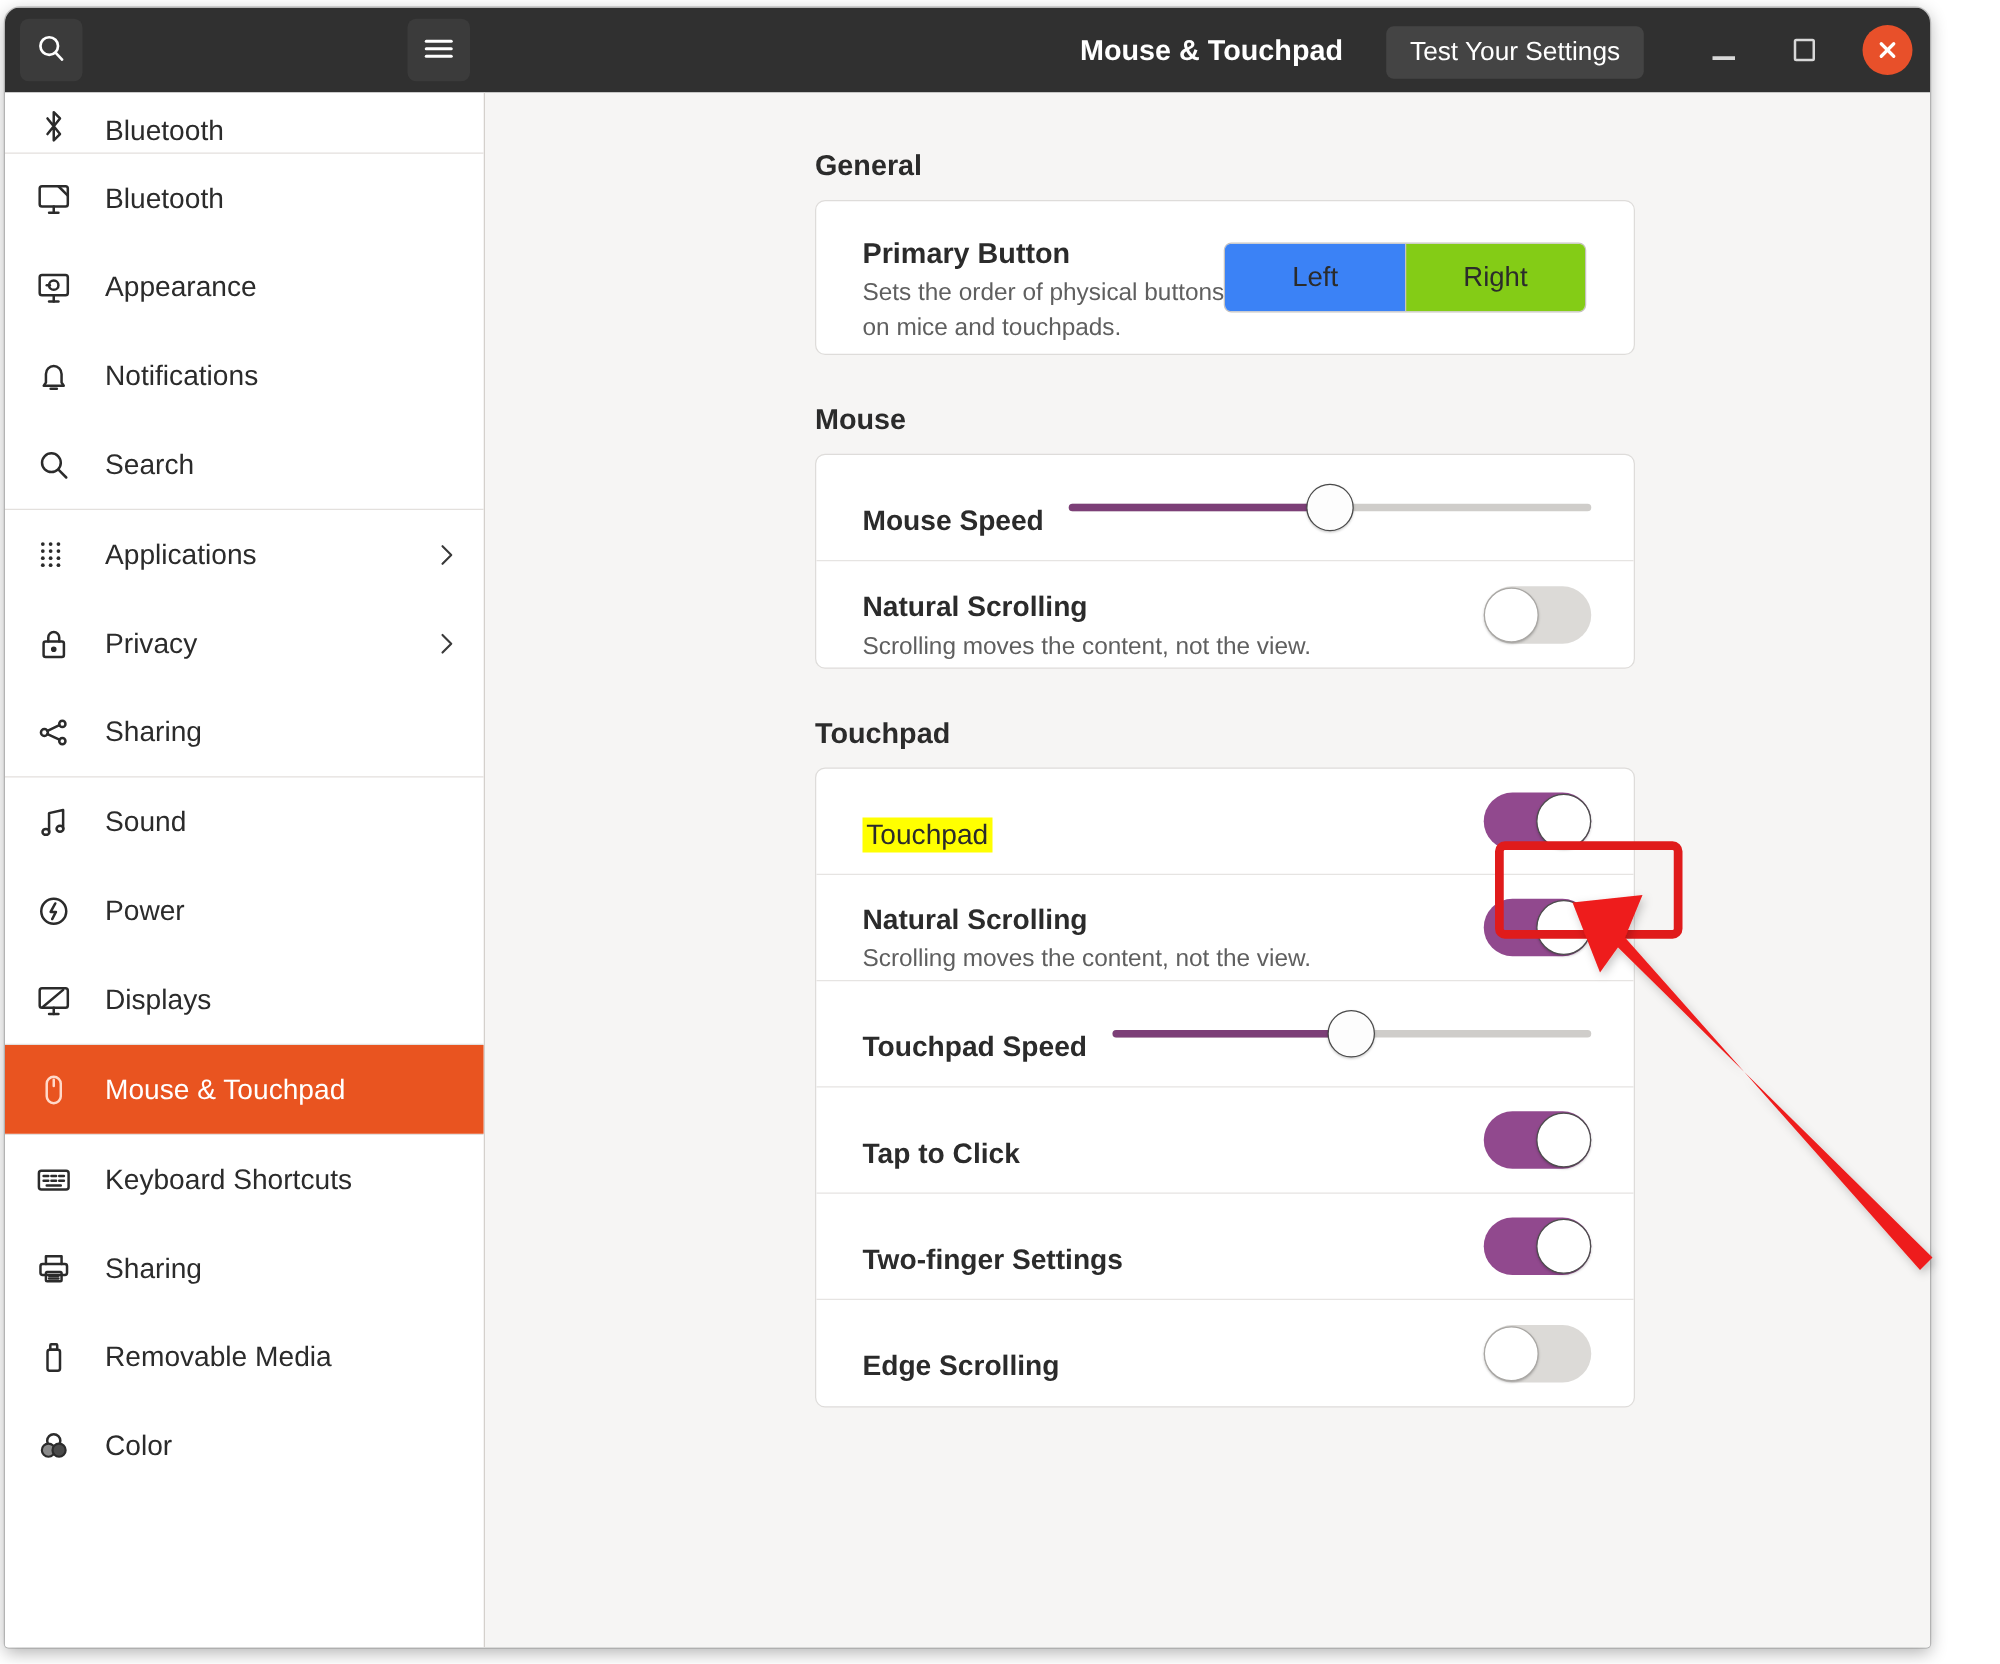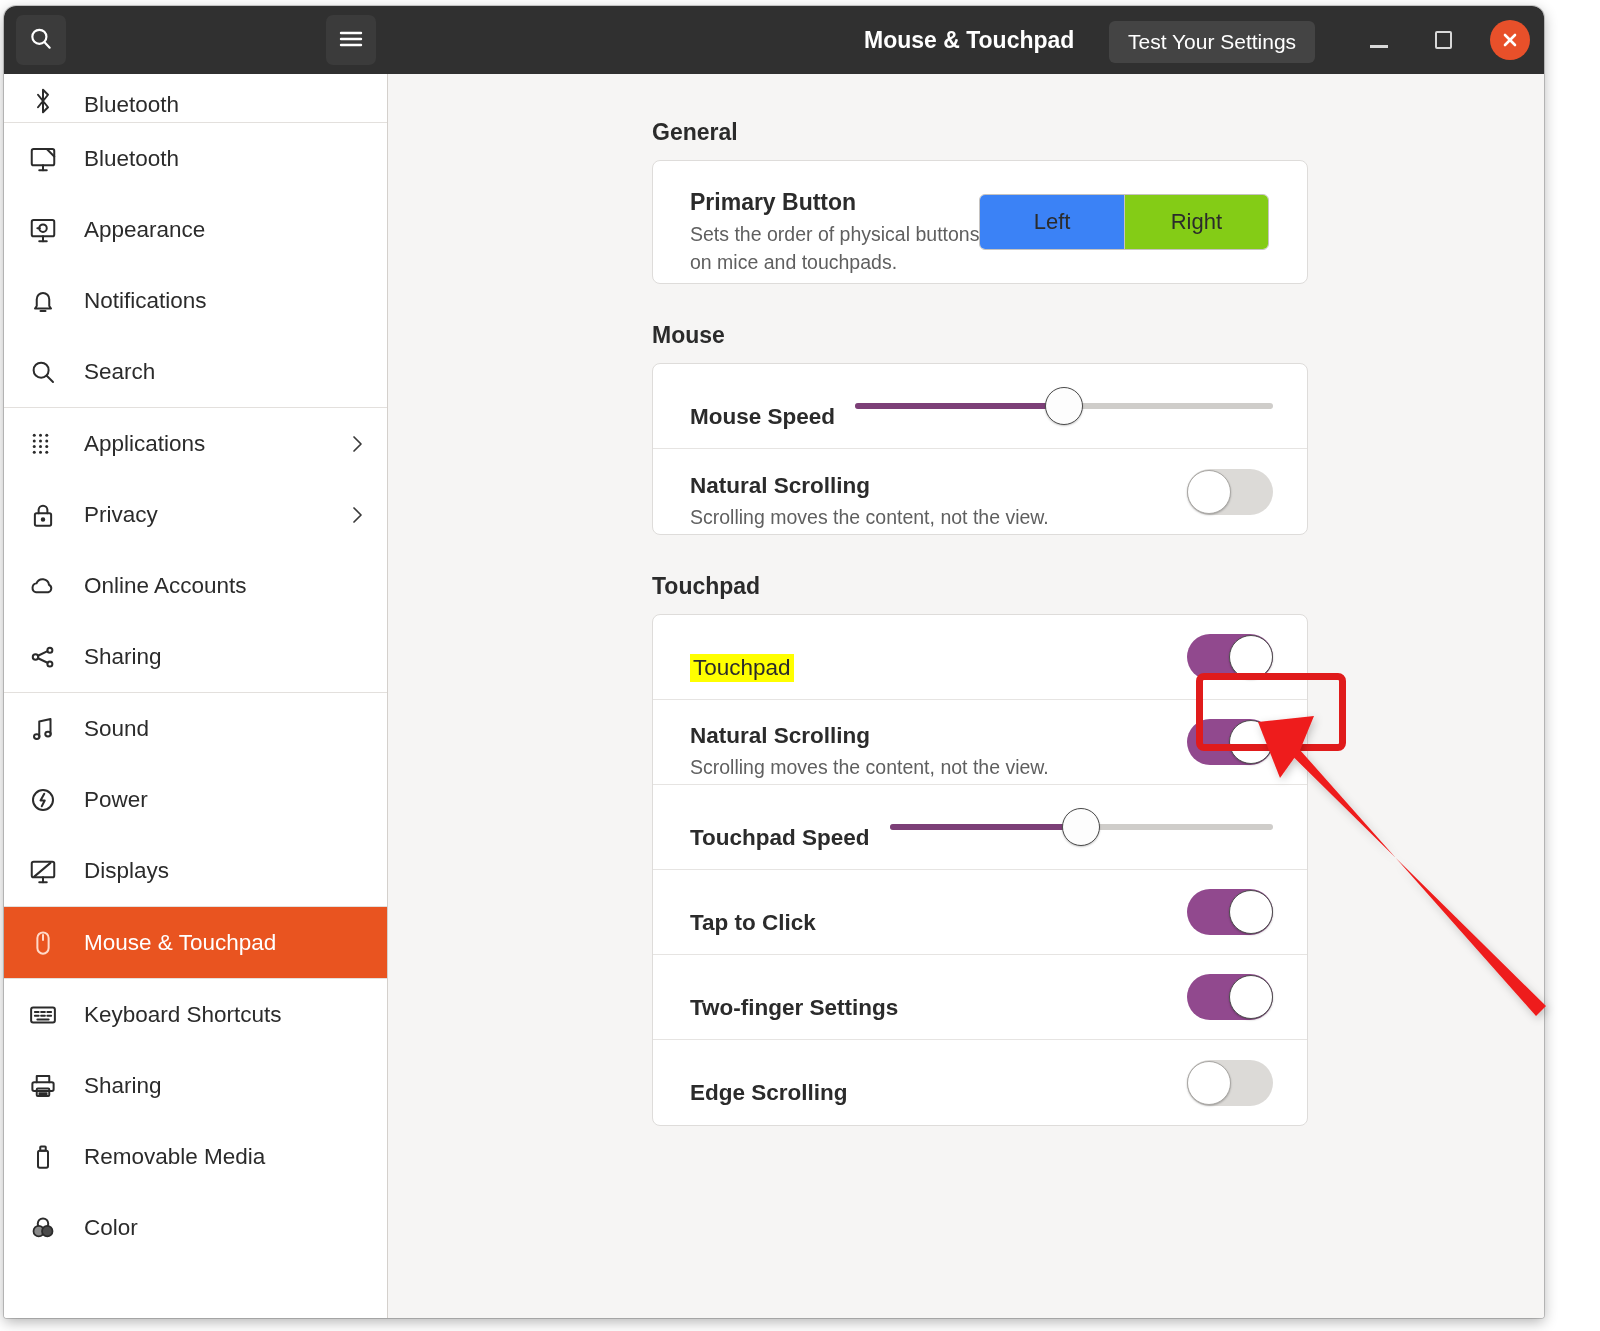--- a/index.html
+++ b/index.html
@@ -408,28 +408,20 @@
             <span class="lbl">Privacy</span>
             <span class="chev">
               <svg width="22" height="30" viewBox="0 0 22 30" fill="none" stroke="#3a3a3a" stroke-width="1.7" stroke-linecap="round" stroke-linejoin="round">
                 <path d="M7 8 L14 15 L7 22"></path>
               </svg>
             </span>
           </div>
           <div class="side-item">
             <span class="ic" style="color: rgb(43, 43, 43);">
               <svg width="30" height="30" viewBox="0 0 24 24" stroke="#2b2b2b" fill="none" stroke-width="1.6" stroke-linecap="round" stroke-linejoin="round">
-                <path d="M6.5 17 a3.6 3.6 0 0 1 .3 -7.1 a5.2 5.2 0 0 1 10 1.1 a3.2 3.2 0 0 1 -0.6 6 Z"></path>
-              </svg>
-            </span>
-            <span class="lbl">Online Accounts</span>
-          </div>
-          <div class="side-item">
-            <span class="ic" style="color: rgb(43, 43, 43);">
-              <svg width="30" height="30" viewBox="0 0 24 24" stroke="#2b2b2b" fill="none" stroke-width="1.6" stroke-linecap="round" stroke-linejoin="round">
                 <circle cx="6" cy="12" r="2.2"></circle>
                 <circle cx="17.5" cy="6.5" r="2"></circle>
                 <circle cx="17.5" cy="17.5" r="2"></circle>
                 <path d="M8 11 L15.6 7.3"></path>
                 <path d="M8 13 L15.6 16.6"></path>
               </svg>
             </span>
             <span class="lbl">Sharing</span>
           </div>
           <div class="side-divider"></div>

